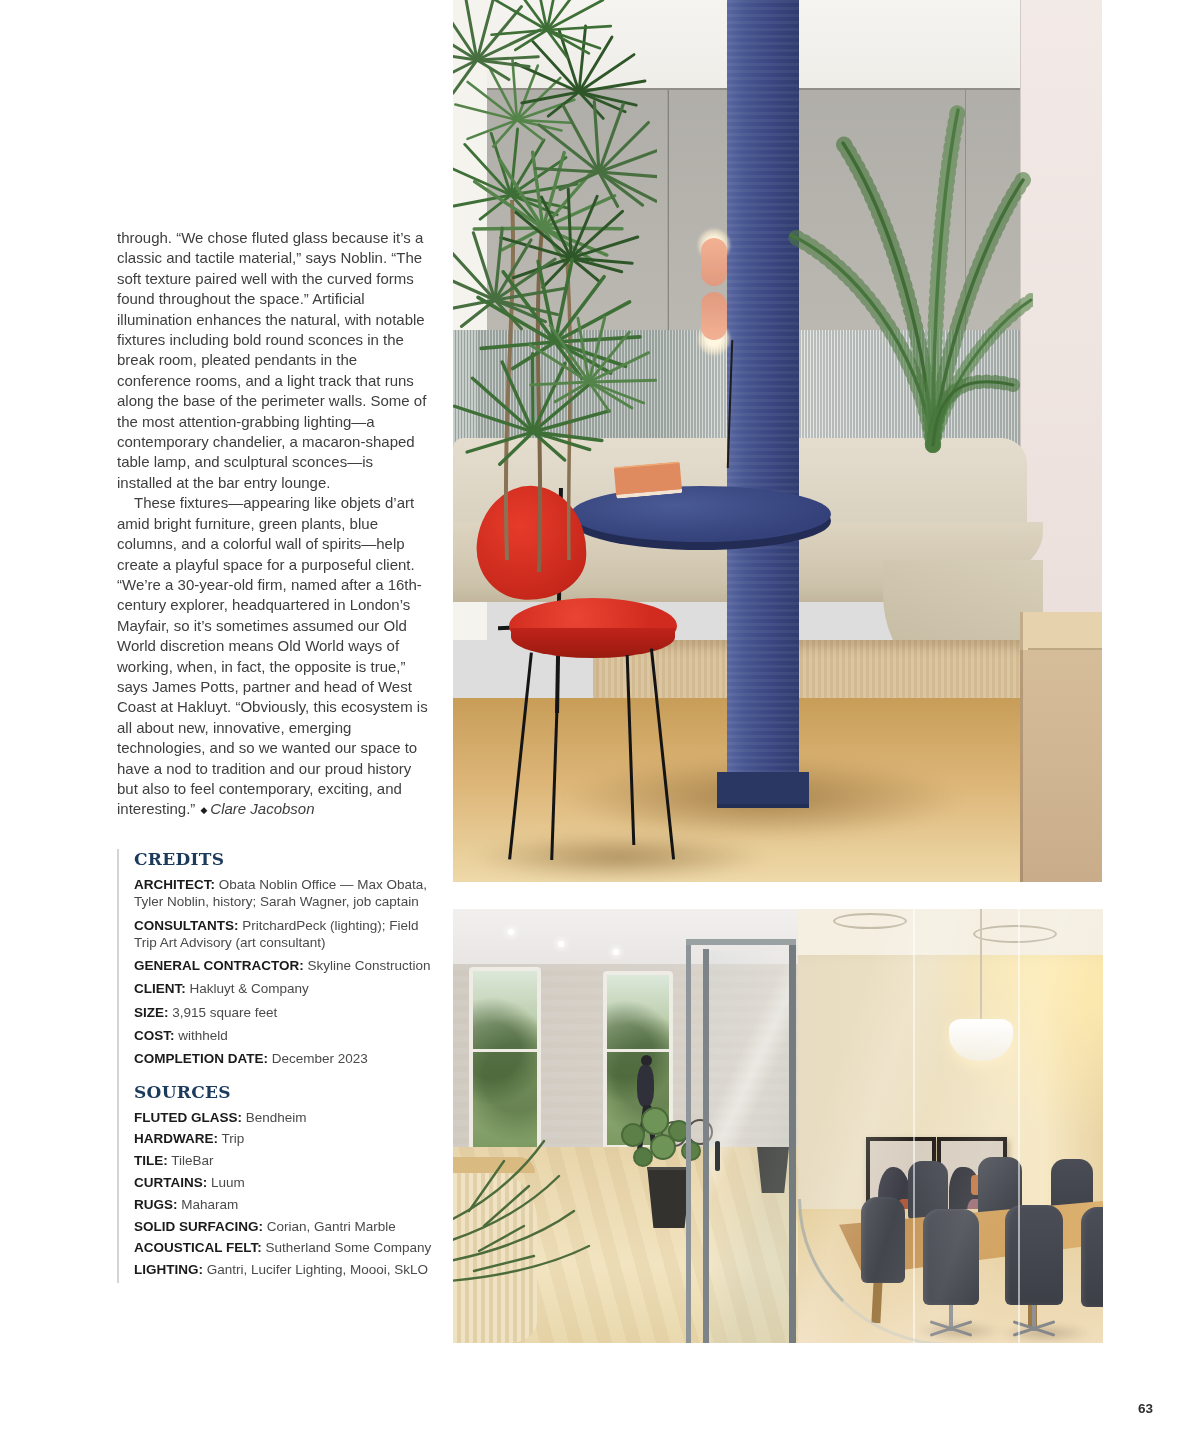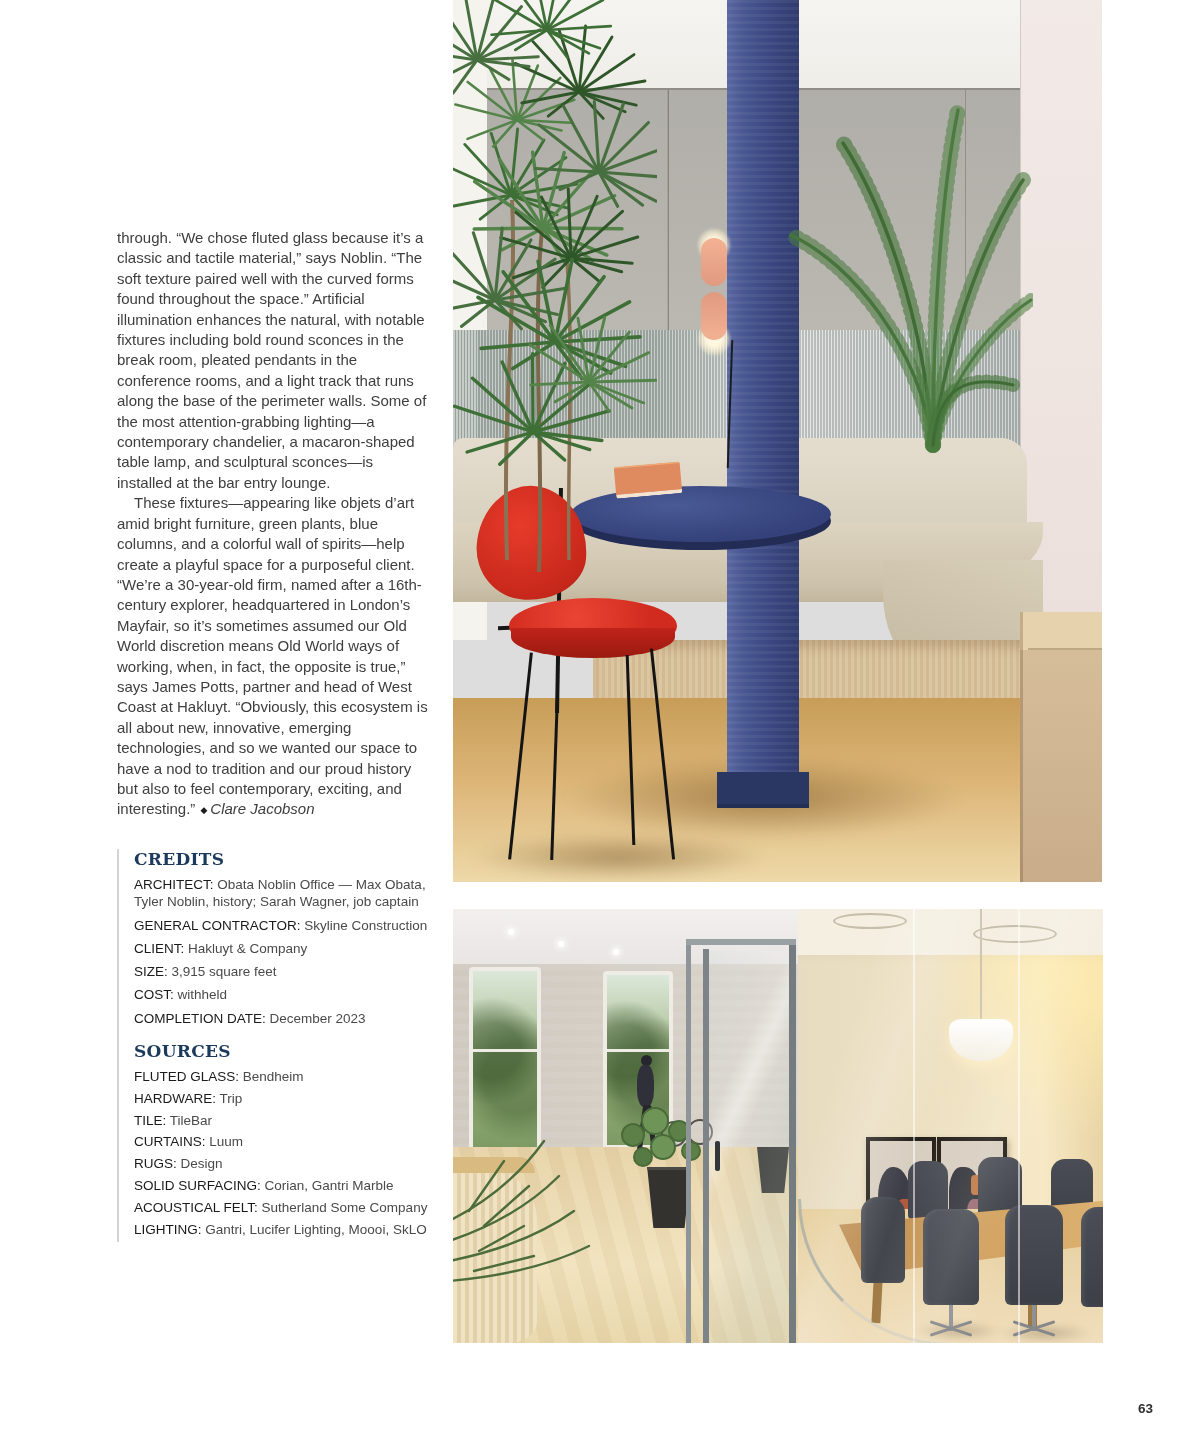--- a/index.html
+++ b/index.html
@@ -18,21 +18,21 @@
   .byline{font-style:italic;}
 
   
   .specs{position:absolute;left:117px;top:849px;width:305px;border-left:2px solid #d4d4d4;
     padding-left:15px;}
   .specs-heading{margin:0 0 7px 0;font-family:"DejaVu Serif","Liberation Serif",serif;
     font-weight:bold;font-size:17px;color:#1b3a5c;letter-spacing:.3px;}
   .specs-block.sources .specs-heading{margin-top:14px;}
   .spec-item{margin:0 0 6px 0;font-size:13.5px;line-height:17.3px;color:#4a4a4a;}
   .specs-block.sources .spec-item{margin-bottom:4.5px;}
-  .spec-label{font-weight:normal;color:#1a1a1a;}
+  .spec-label{font-weight:bold;color:#1a1a1a;}
 
   .page-number{position:absolute;left:1138px;top:1401px;font-size:13.5px;font-weight:bold;color:#2e2e2e;}
 
   
   .photo{position:absolute;overflow:hidden;background:#ddd;}
   .photo-top{left:453px;top:0;width:649px;height:882px;}
   .photo-bottom{left:453px;top:909px;width:650px;height:434px;}
 
   
   .pt-ceiling{left:0;top:0;width:649px;height:92px;background:linear-gradient(180deg,#f6f4f0,#efede8);}
@@ -222,20 +222,21 @@
   </div>
 
   <aside class="specs">
     <div class="specs-block credits">
       <h3 class="specs-heading">CREDITS</h3>
       <div>
 
           <p class="spec-item"><strong class="spec-label">ARCHITECT:</strong> <span class="spec-value">Obata Noblin Office — Max Obata, Tyler Noblin, history; Sarah Wagner, job captain</span></p>
 
 
+          <p class="spec-item"><strong class="spec-label">CONSULTANTS:</strong> <span class="spec-value">PritchardPeck (lighting); Field Trip Art Advisory (art consultant)</span></p>
 
           <p class="spec-item"><strong class="spec-label">GENERAL CONTRACTOR:</strong> <span class="spec-value">Skyline Construction</span></p>
 
           <p class="spec-item"><strong class="spec-label">CLIENT:</strong> <span class="spec-value">Hakluyt &amp; Company</span></p>
 
           <p class="spec-item"><strong class="spec-label">SIZE:</strong> <span class="spec-value">3,915 square feet</span></p>
 
           <p class="spec-item"><strong class="spec-label">COST:</strong> <span class="spec-value">withheld</span></p>
 
           <p class="spec-item"><strong class="spec-label">COMPLETION DATE:</strong> <span class="spec-value">December 2023</span></p>
@@ -246,21 +247,21 @@
       <div>
 
           <p class="spec-item"><strong class="spec-label">FLUTED GLASS:</strong> <span class="spec-value">Bendheim</span></p>
 
           <p class="spec-item"><strong class="spec-label">HARDWARE:</strong> <span class="spec-value">Trip</span></p>
 
           <p class="spec-item"><strong class="spec-label">TILE:</strong> <span class="spec-value">TileBar</span></p>
 
           <p class="spec-item"><strong class="spec-label">CURTAINS:</strong> <span class="spec-value">Luum</span></p>
 
-          <p class="spec-item"><strong class="spec-label">RUGS:</strong> <span class="spec-value">Design</span></p>
+          <p class="spec-item"><strong class="spec-label">RUGS:</strong> <span class="spec-value">Maharam</span></p>
 
           <p class="spec-item"><strong class="spec-label">SOLID SURFACING:</strong> <span class="spec-value">Corian, Gantri Marble</span></p>
 
           <p class="spec-item"><strong class="spec-label">ACOUSTICAL FELT:</strong> <span class="spec-value">Sutherland Some Company</span></p>
 
           <p class="spec-item"><strong class="spec-label">LIGHTING:</strong> <span class="spec-value">Gantri, Lucifer Lighting, Moooi, SkLO</span></p>
 
         </div>
     </div>
   </aside>

